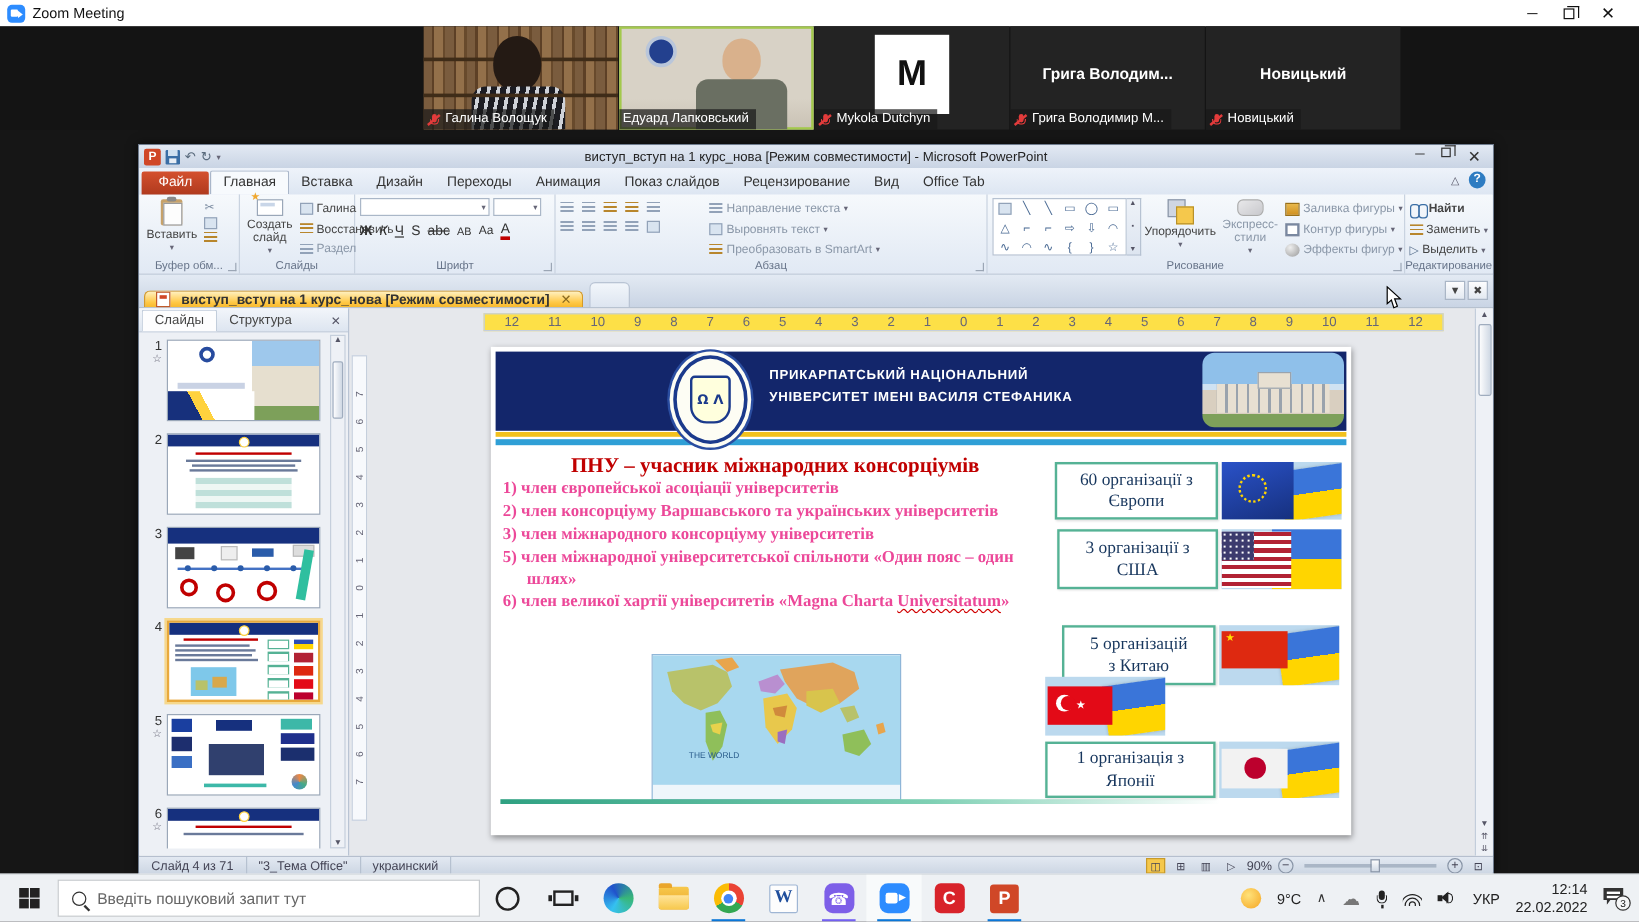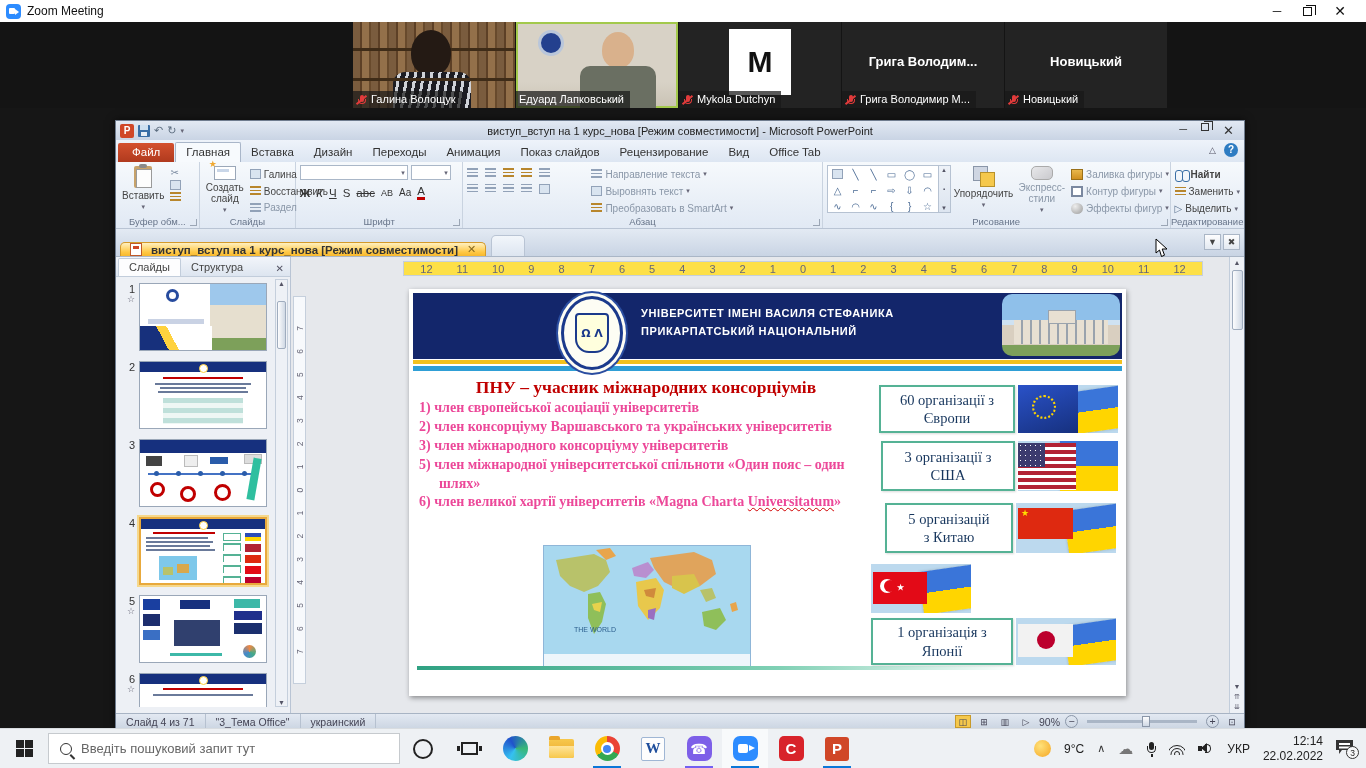--- a/index.html
+++ b/index.html
@@ -636,22 +636,22 @@
         <div class="vruler">7 6 5 4 3 2 1 0 1 2 3 4 5 6 7</div>
 
         <div class="canvas">
           <div class="sheader"></div>
           <div class="stripe-y"></div>
           <div class="stripe-b"></div>
           <div class="slogo">
             <div class="shield">Ω Λ</div>
           </div>
           <div class="univ">
+            <div>ПРИКАРПАТСЬКИЙ  НАЦІОНАЛЬНИЙ</div>
             <div>УНІВЕРСИТЕТ   ІМЕНІ ВАСИЛЯ  СТЕФАНИКА</div>
-            <div>ПРИКАРПАТСЬКИЙ  НАЦІОНАЛЬНИЙ</div>
           </div>
           <div class="sphoto"></div>
 
           <div class="stitle">ПНУ – учасник міжнародних консорціумів</div>
 
           <div class="slist">
             <p>1) член європейської асоціації університетів</p>
             <p>2) член консорціуму Варшавського та українських університетів</p>
             <p>3) член міжнародного консорціуму університетів</p>
             <p>5)  член міжнародної університетської спільноти «Один пояс – один шлях»</p>
@@ -675,21 +675,21 @@
                 <span>3 організації з</span>
                 <span>США</span>
               </div>
             <div class="flag">
                 <span class="fUA" style="transform:none;right:0;top:0;height:100%"></span>
                 <span class="fUS">
                   <i></i>
                 </span>
               </div>
           </div>
-          <div class="brow" style="left:476px;top:214px;height:50px">
+          <div class="brow" style="left:476px;top:232px;height:50px">
             <div class="bbox" style="width:128px">
                 <span>5 організацій</span>
                 <span>з Китаю</span>
               </div>
             <div class="flag">
                 <span class="fUA"></span>
                 <span class="fCN">★</span>
               </div>
           </div>
           <div class="brow" style="left:462px;top:275px;height:49px">

